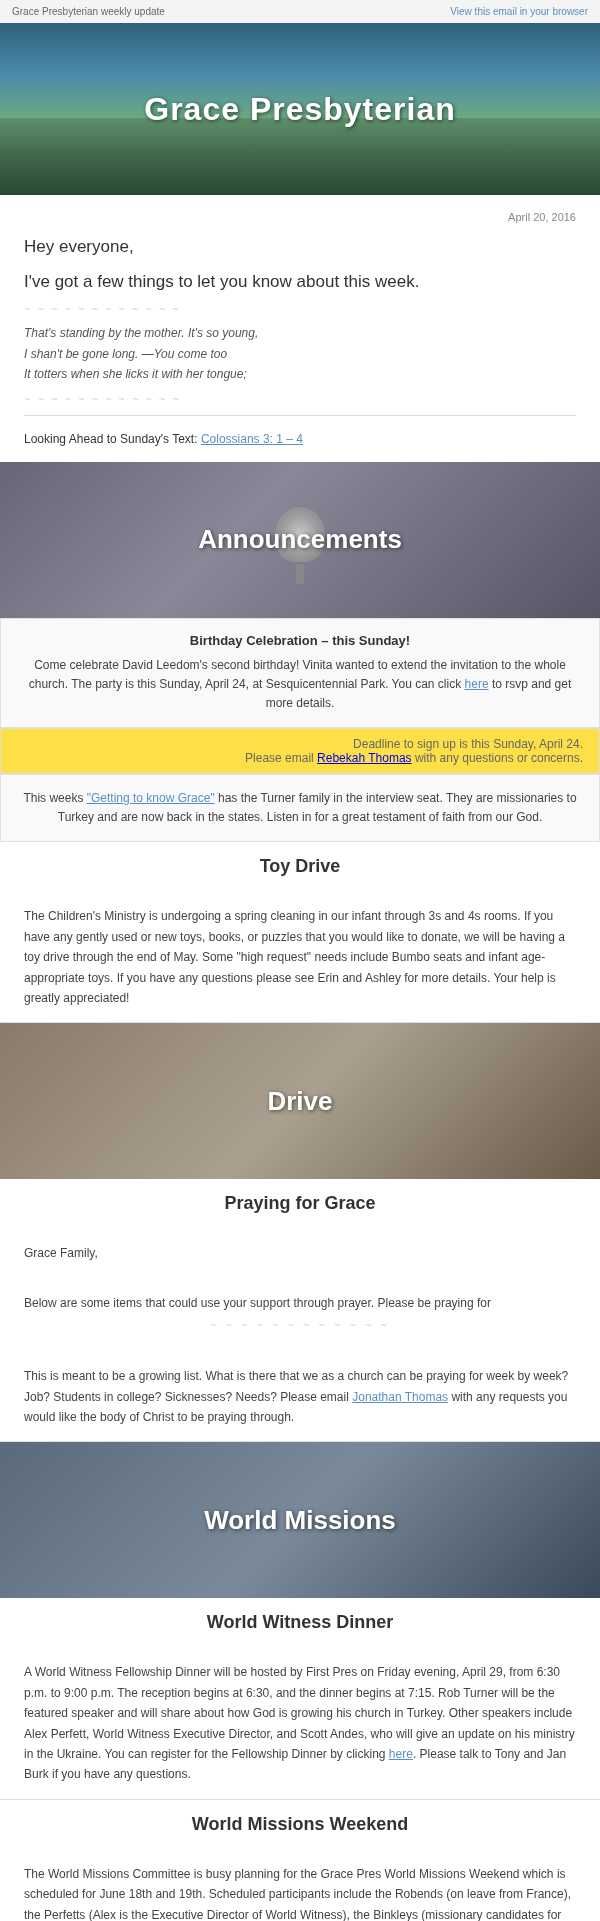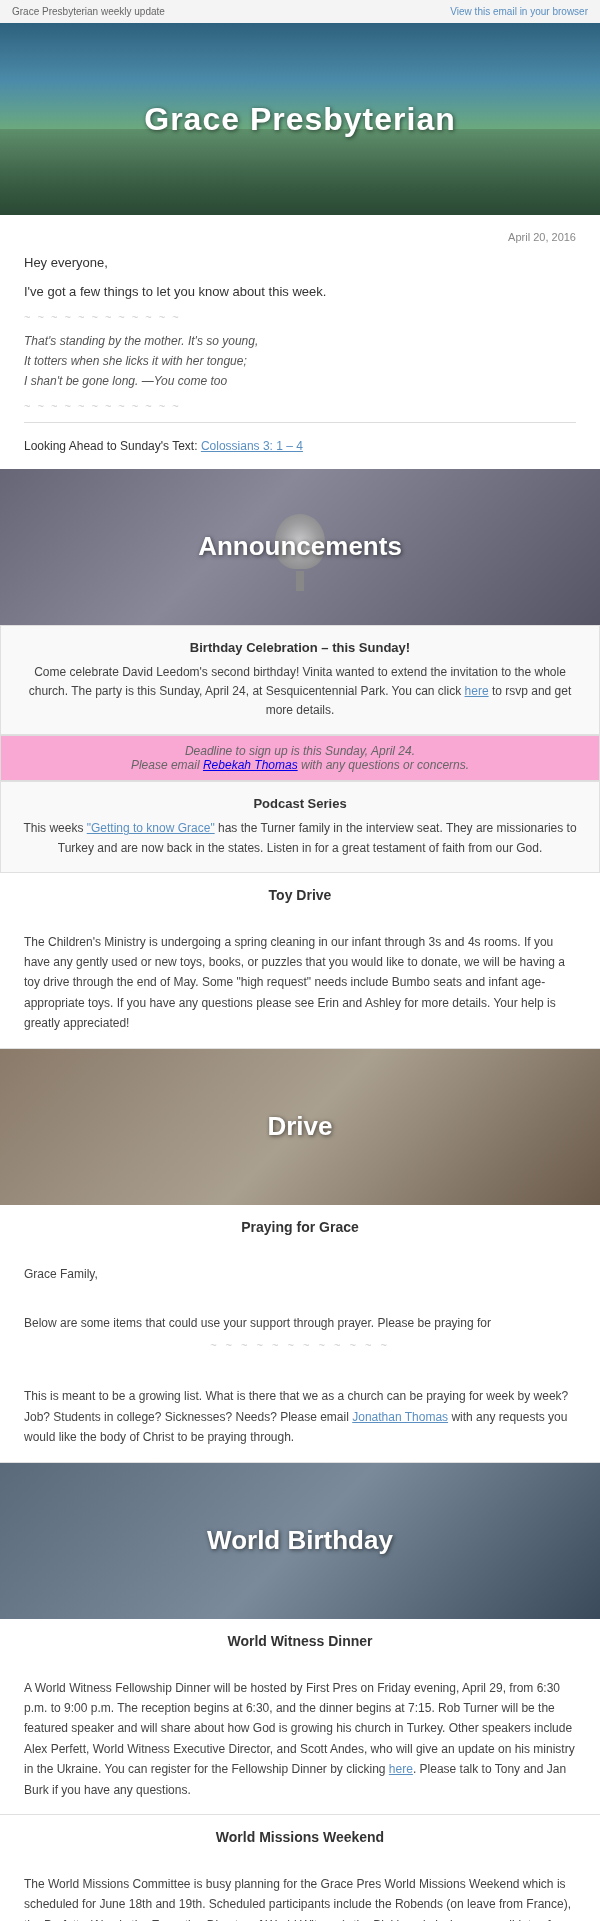--- a/index.html
+++ b/index.html
@@ -19,21 +19,21 @@
       padding: 6px 12px;
       display: flex;
       justify-content: space-between;
       font-size: 10px;
       color: #666;
     }
     .top-bar a { color: #5a8fc2; text-decoration: none; }
     .hero-banner {
       position: relative;
       width: 100%;
-      height: 192px;
+      height: 172px;
       overflow: hidden;
       background: linear-gradient(180deg, #3a6b8a 0%, #5a9ab0 40%, #8bac7a 70%, #6b8a5a 100%);
     }
     .hero-banner .hero-text {
       position: absolute;
       bottom: 0; left: 0; right: 0; top: 0;
       display: flex;
       align-items: center;
       justify-content: center;
       color: white;
@@ -46,21 +46,21 @@
       background: #fff;
       padding: 16px 24px;
     }
     .date-line {
       text-align: right;
       font-size: 11px;
       color: #888;
       margin-bottom: 10px;
     }
     .intro-text {
-      font-size: 13px;
+      font-size: 17px;
       line-height: 1.6;
       color: #333;
       margin-bottom: 8px;
     }
     .poem-block {
       margin: 8px 0;
       font-size: 12px;
       color: #555;
       font-style: italic;
       line-height: 1.7;
@@ -122,35 +122,34 @@
       color: #333;
     }
     .announcement-content {
       font-size: 12px;
       line-height: 1.6;
       color: #444;
       text-align: center;
     }
     .announcement-content a { color: #5a8fc2; }
     .deadline-box {
-      background: #f9a8d4;
+      background: #fde047;
       border: 1px solid #ddd;
       padding: 8px 16px;
       font-size: 12px;
       color: #666;
-      font-style: italic;
-      text-align: center;
+      text-align: right;
     }
     .section-content {
       background: #fff;
       padding: 14px 24px;
     }
     .section-title {
       font-weight: bold;
-      font-size: 14px;
+      font-size: 18px;
       text-align: center;
       margin-bottom: 10px;
       color: #333;
     }
     .section-text {
       font-size: 12px;
       line-height: 1.7;
       color: #444;
       margin-top: 29px;
     }
@@ -237,22 +236,22 @@
   </div>
 
   <div class="content-body">
     <div class="date-line">April 20, 2016</div>
     <p class="intro-text">Hey everyone,</p>
     <p class="intro-text">I've got a few things to let you know about this week.</p>
 
     <div class="poem-squiggles">~ ~ ~ ~ ~ ~ ~ ~ ~ ~ ~ ~</div>
     <div class="poem-block">
       <p>That's standing by the mother. It's so young,</p>
+      <p>I shan't be gone long. —You come too</p>
       <p>It totters when she licks it with her tongue;</p>
-      <p>I shan't be gone long. —You come too</p>
     </div>
     <div class="poem-squiggles">~ ~ ~ ~ ~ ~ ~ ~ ~ ~ ~ ~</div>
 
     <div class="looking-ahead">
       <span>Looking Ahead to Sunday's Text:</span>
       <a href="#">Colossians 3: 1 – 4</a>
     </div>
   </div>
 
   <div class="section-banner announcements-bg">
@@ -269,21 +268,20 @@
   </div>
 
   <div class="deadline-box">
     <div>Deadline to sign up is this Sunday, April 24.</div>
     <div>
       Please email <a href="#">Rebekah Thomas</a> with any questions or concerns.
     </div>
   </div>
 
   <div class="announcement-box">
-    <div class="announcement-title">Podcast Series</div>
     <div class="announcement-content">
       This weeks <a href="#">"Getting to know Grace"</a> has the Turner family in the interview seat. They are missionaries to Turkey and are now back in the states. Listen in for a great testament of faith from our God.
     </div>
   </div>
 
 
   <div class="section-content">
     <div class="section-title">Toy Drive</div>
     <p class="section-text">The Children's Ministry is undergoing a spring cleaning in our infant through 3s and 4s rooms. If you have any gently used or new toys, books, or puzzles that you would like to donate, we will be having a toy drive through the end of May. Some "high request" needs include Bumbo seats and infant age-appropriate toys. If you have any questions please see Erin and Ashley for more details. Your help is greatly appreciated!</p>
   </div>
@@ -304,21 +302,21 @@
     <p class="section-text">
       <span>This is meant to be a growing list. What is there that we as a church can be praying for week by week? Job? Students in college? Sicknesses? Needs? Please email</span>
       <a href="#">Jonathan Thomas</a>
       <span>with any requests you would like the body of Christ to be praying through.</span>
     </p>
   </div>
 
   <hr class="divider">
 
   <div class="section-banner world-missions-bg">
-    <span class="banner-title">World Birthday</span>
+    <span class="banner-title">World Missions</span>
   </div>
 
   <div class="section-content">
     <div class="section-title">World Witness Dinner</div>
     <p class="section-text">
       A World Witness Fellowship Dinner will be hosted by First Pres on Friday evening, April 29, from 6:30 p.m. to 9:00 p.m. The reception begins at 6:30, and the dinner begins at 7:15. Rob Turner will be the featured speaker and will share about how God is growing his church in Turkey. Other speakers include Alex Perfett, World Witness Executive Director, and Scott Andes, who will give an update on his ministry in the Ukraine. You can register for the Fellowship Dinner by clicking <a href="#">here</a>. Please talk to Tony and Jan Burk if you have any questions.
     </p>
   </div>
 
   <hr class="divider">

